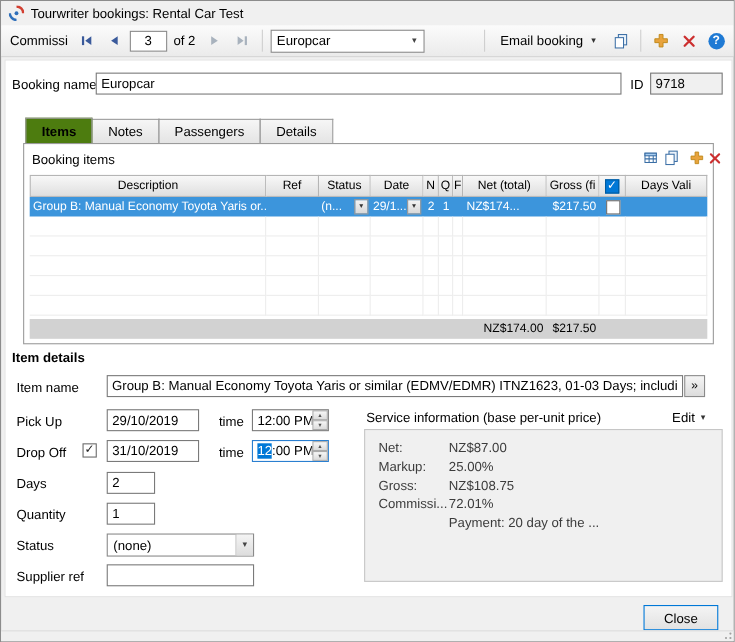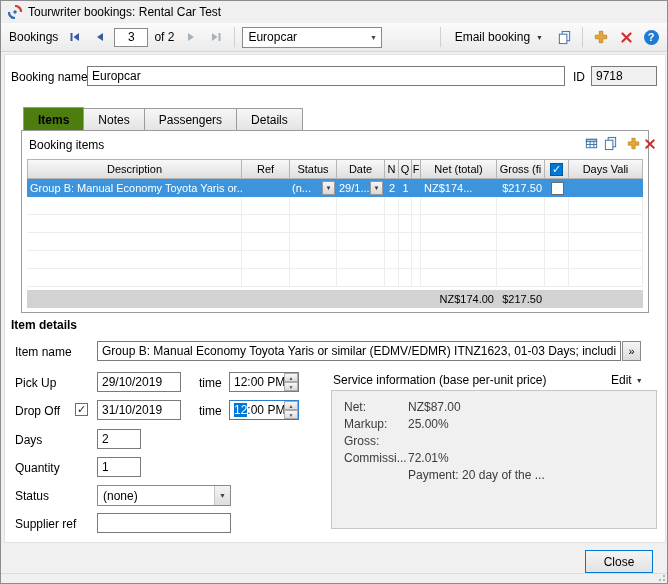--- a/index.html
+++ b/index.html
@@ -131,21 +131,21 @@
   <div class="titlebar">
     <svg class="app-icon" width="14" height="14" viewBox="0 0 16 16">
       <path d="M8 1 A7 7 0 0 1 15 8" stroke="#d23f31" stroke-width="2.6" fill="none"></path>
       <path d="M8 15 A7 7 0 0 1 1 8" stroke="#2f6fba" stroke-width="2.6" fill="none"></path>
       <circle cx="8" cy="8" r="2" fill="#2f6fba"></circle>
     </svg>
     <span class="title">Tourwriter bookings: Rental Car Test</span>
   </div>
 
   <div class="toolbar">
-    <span class="tb-label">Bookings</span>
+    <span class="tb-label">Commissi</span>
     <button class="tb-btn">
       <svg width="12" height="12" viewBox="0 0 12 12">
         <rect x="1.5" y="2" width="2" height="8" fill="#3a5a9b"></rect>
         <polygon points="10,2 10,10 4.5,6" fill="#3a5a9b"></polygon>
       </svg>
     </button>
     <button class="tb-btn">
       <svg width="12" height="12" viewBox="0 0 12 12">
         <polygon points="9,2 9,10 3,6" fill="#3a5a9b"></polygon>
       </svg>
@@ -406,20 +406,21 @@
     <div class="svc-row">
       <span>Net:</span>
       <span>NZ$87.00</span>
     </div>
     <div class="svc-row">
       <span>Markup:</span>
       <span>25.00%</span>
     </div>
     <div class="svc-row">
       <span>Gross:</span>
+      <span>NZ$108.75</span>
     </div>
     <div class="svc-row">
       <span>Commissi...</span>
       <span>72.01%</span>
     </div>
     <div class="svc-row">
       <span></span>
       <span>Payment: 20 day of the ...</span>
     </div>
   </div>

